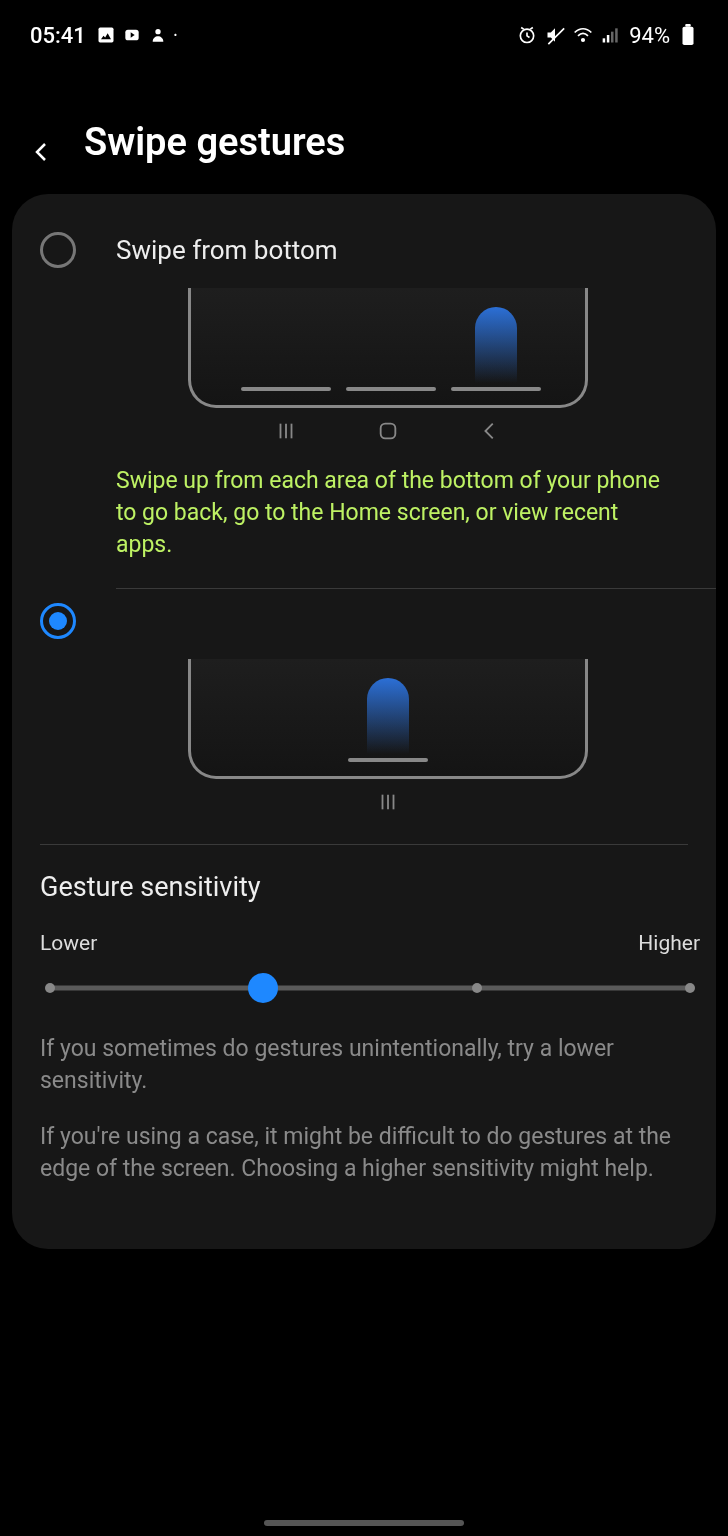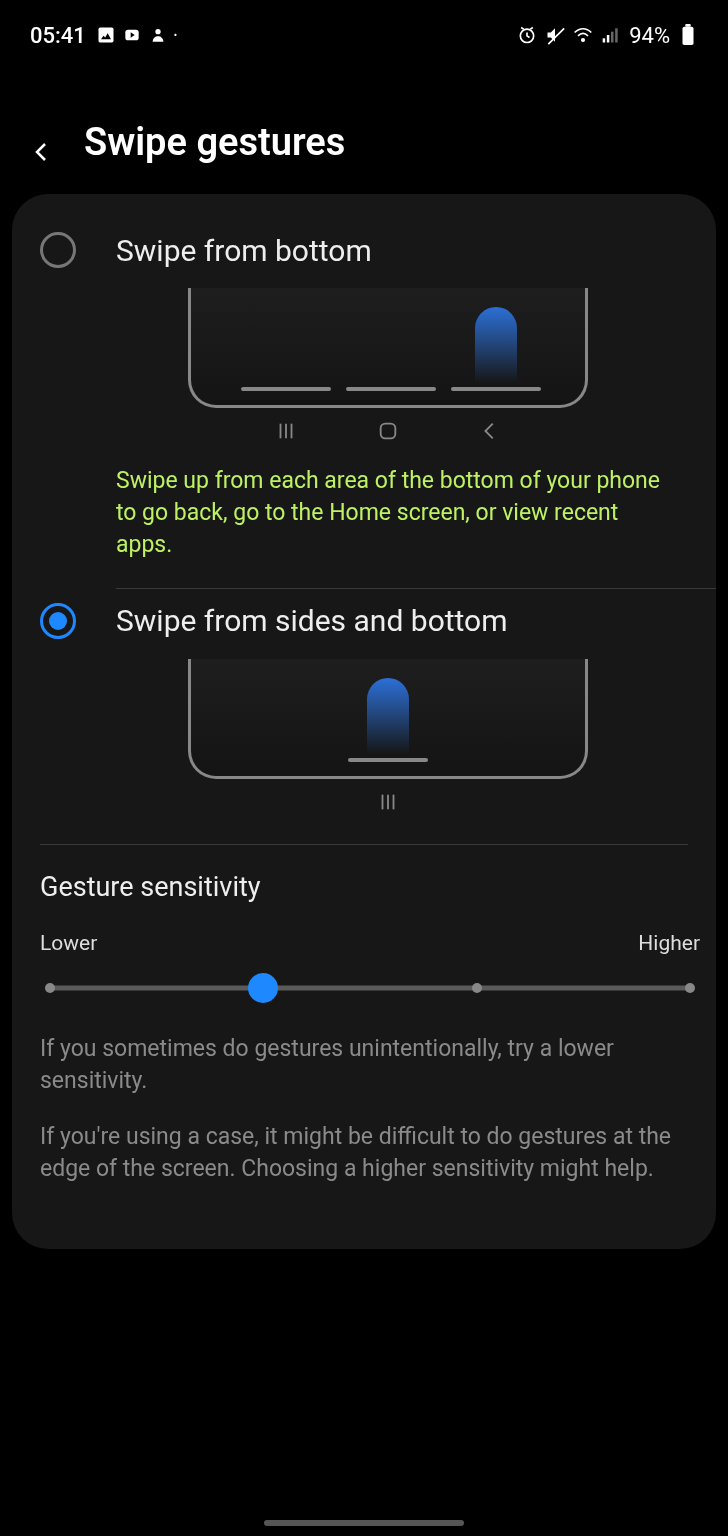--- a/index.html
+++ b/index.html
@@ -76,21 +76,21 @@
   .radio.checked::after {
     content: "";
     position: absolute;
     top: 50%; left: 50%;
     width: 18px; height: 18px;
     background: #1e88ff;
     border-radius: 50%;
     transform: translate(-50%, -50%);
   }
   .option-title {
-    font-size: 30px;
+    font-size: 26px;
     color: #eee;
   }
 
   
   .preview-wrap {
     padding-left: 76px;
     padding-right: 28px;
   }
   .phone-frame {
     width: 400px;
@@ -333,21 +333,20 @@
       </div>
       <div class="desc">Swipe up from each area of the bottom of your phone to go back, go to the Home screen, or view recent apps.</div>
     </div>
   </div>
 
   <div class="divider"></div>
 
   <div class="option">
     <div class="option-header">
       <div class="radio checked"></div>
-      <div class="option-title">Swipe from sides and bottom</div>
     </div>
     <div class="preview-wrap">
       <div class="phone-frame one">
         <div class="bar barc"></div>
         <div class="finger"></div>
       </div>
       <div class="nav-icons single">
         <span>
           <svg viewBox="0 0 24 24" width="22" height="22" fill="none" stroke="#888" stroke-width="2">
               <line x1="6" y1="4" x2="6" y2="20"></line>

